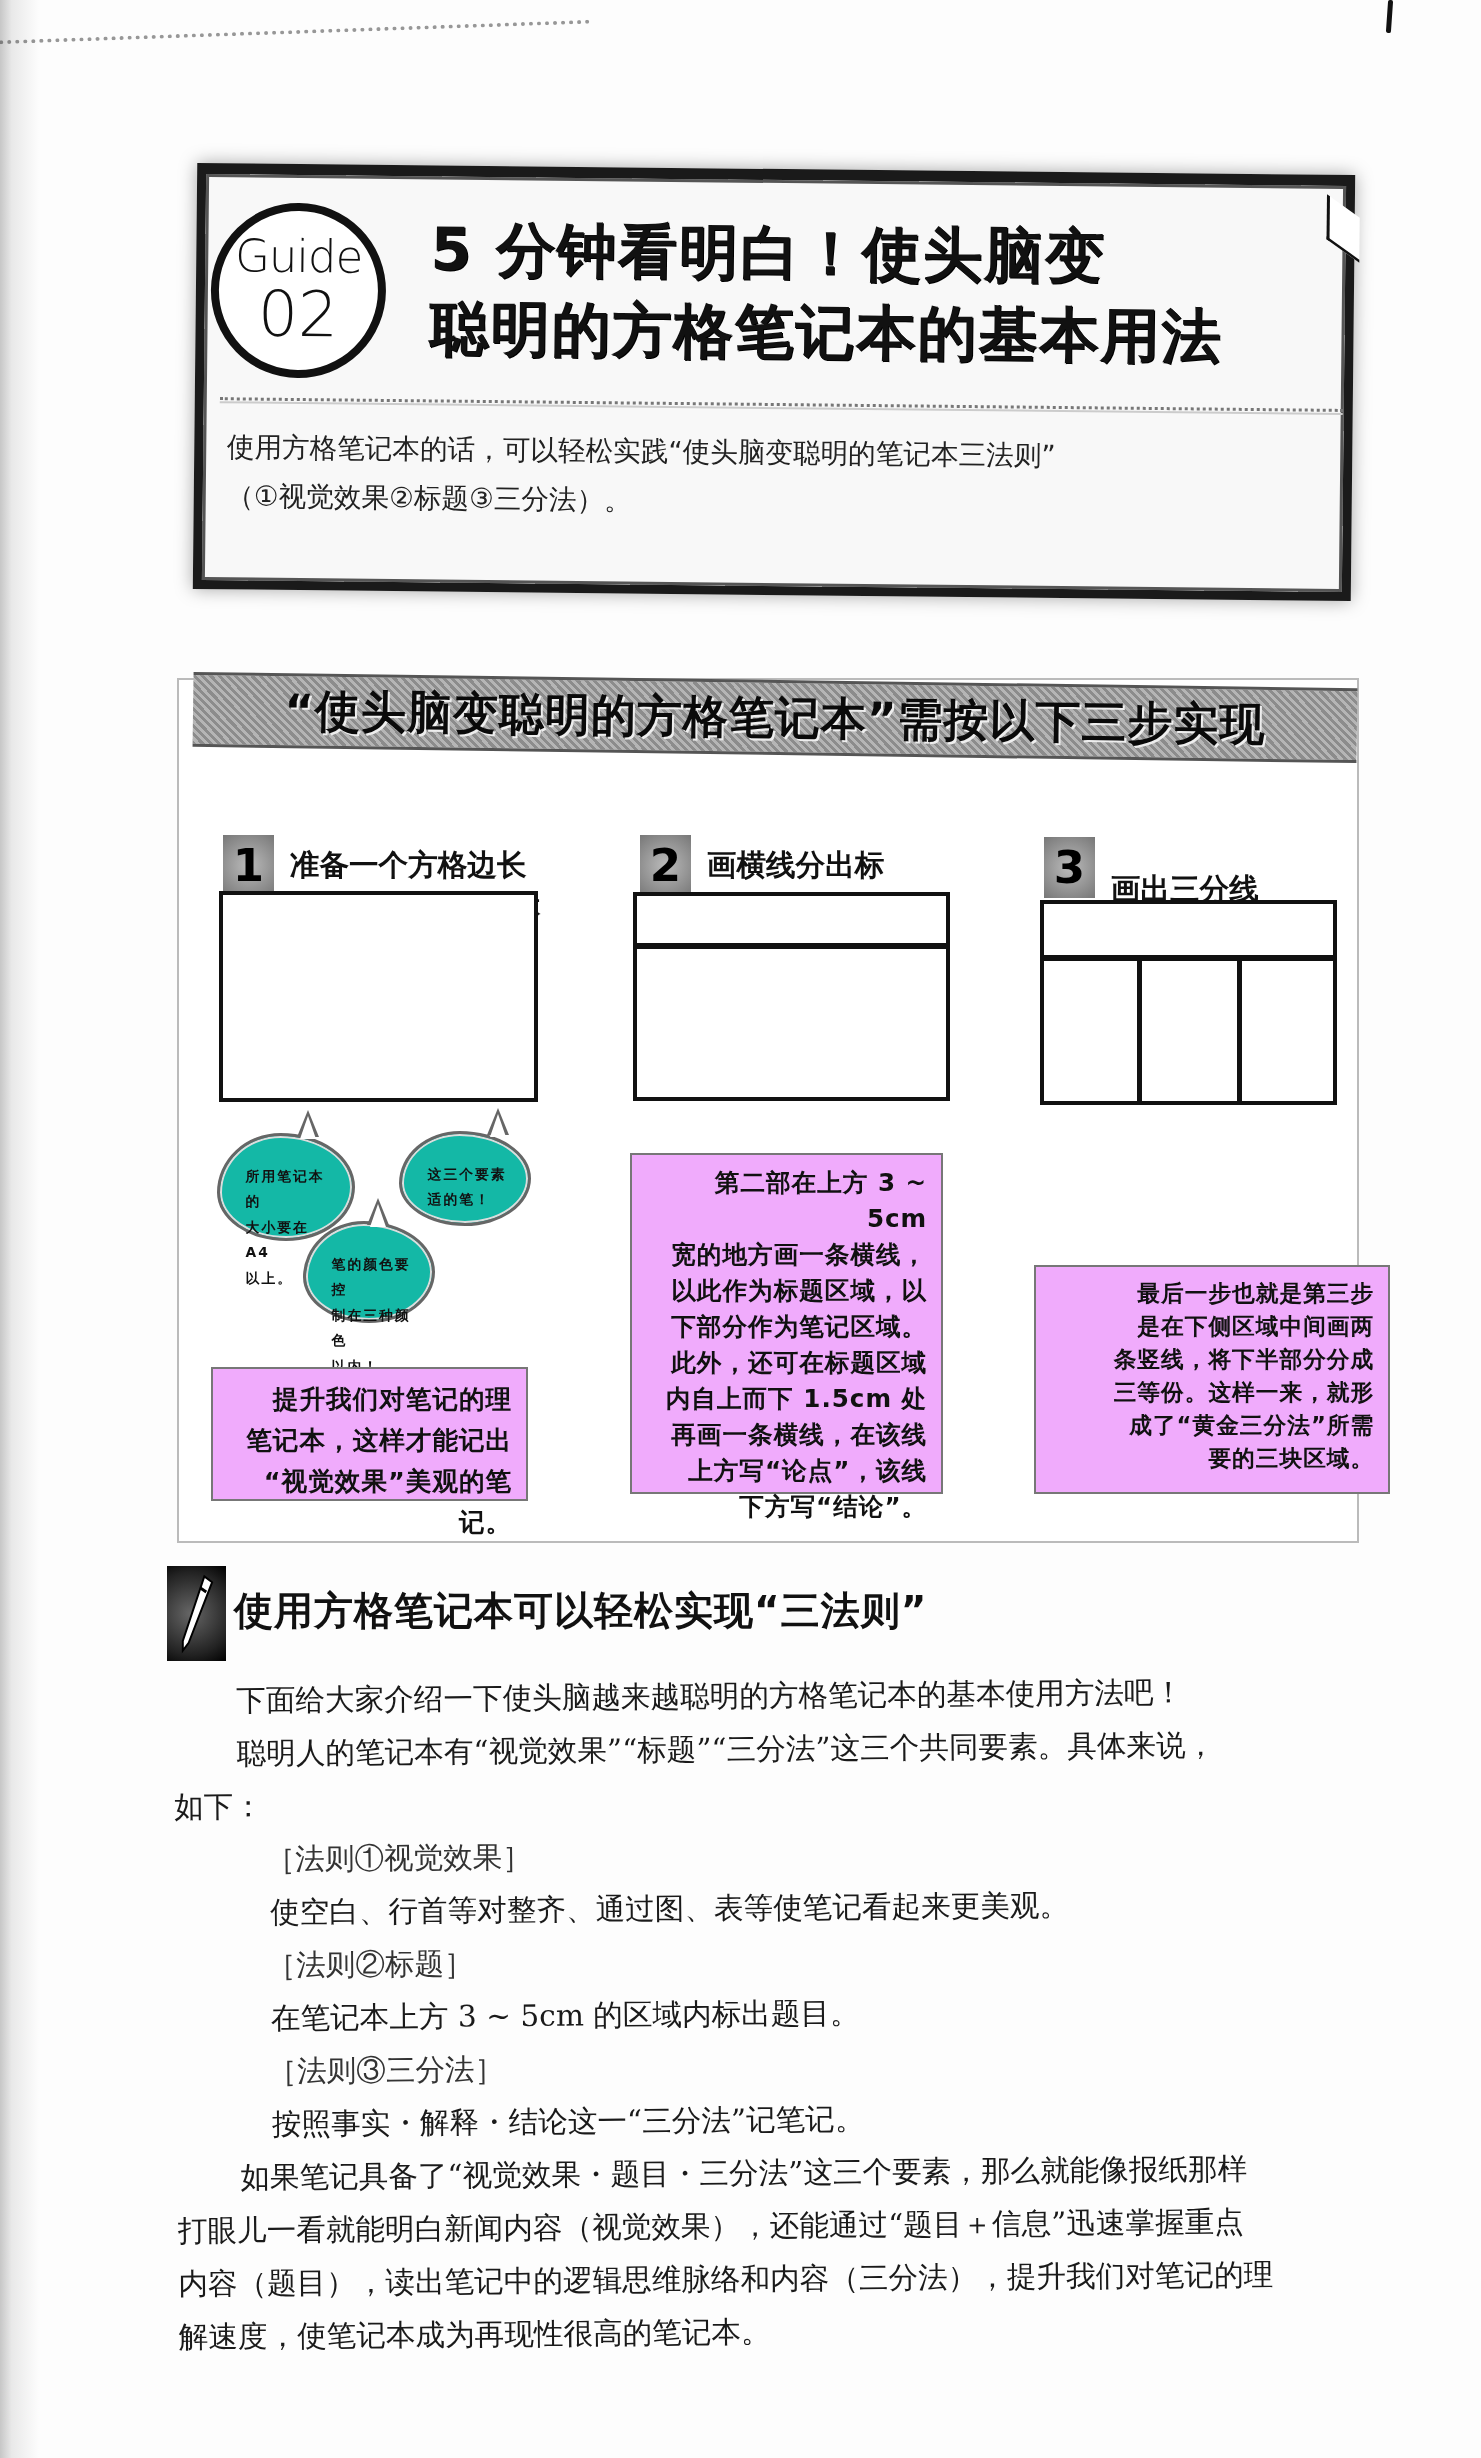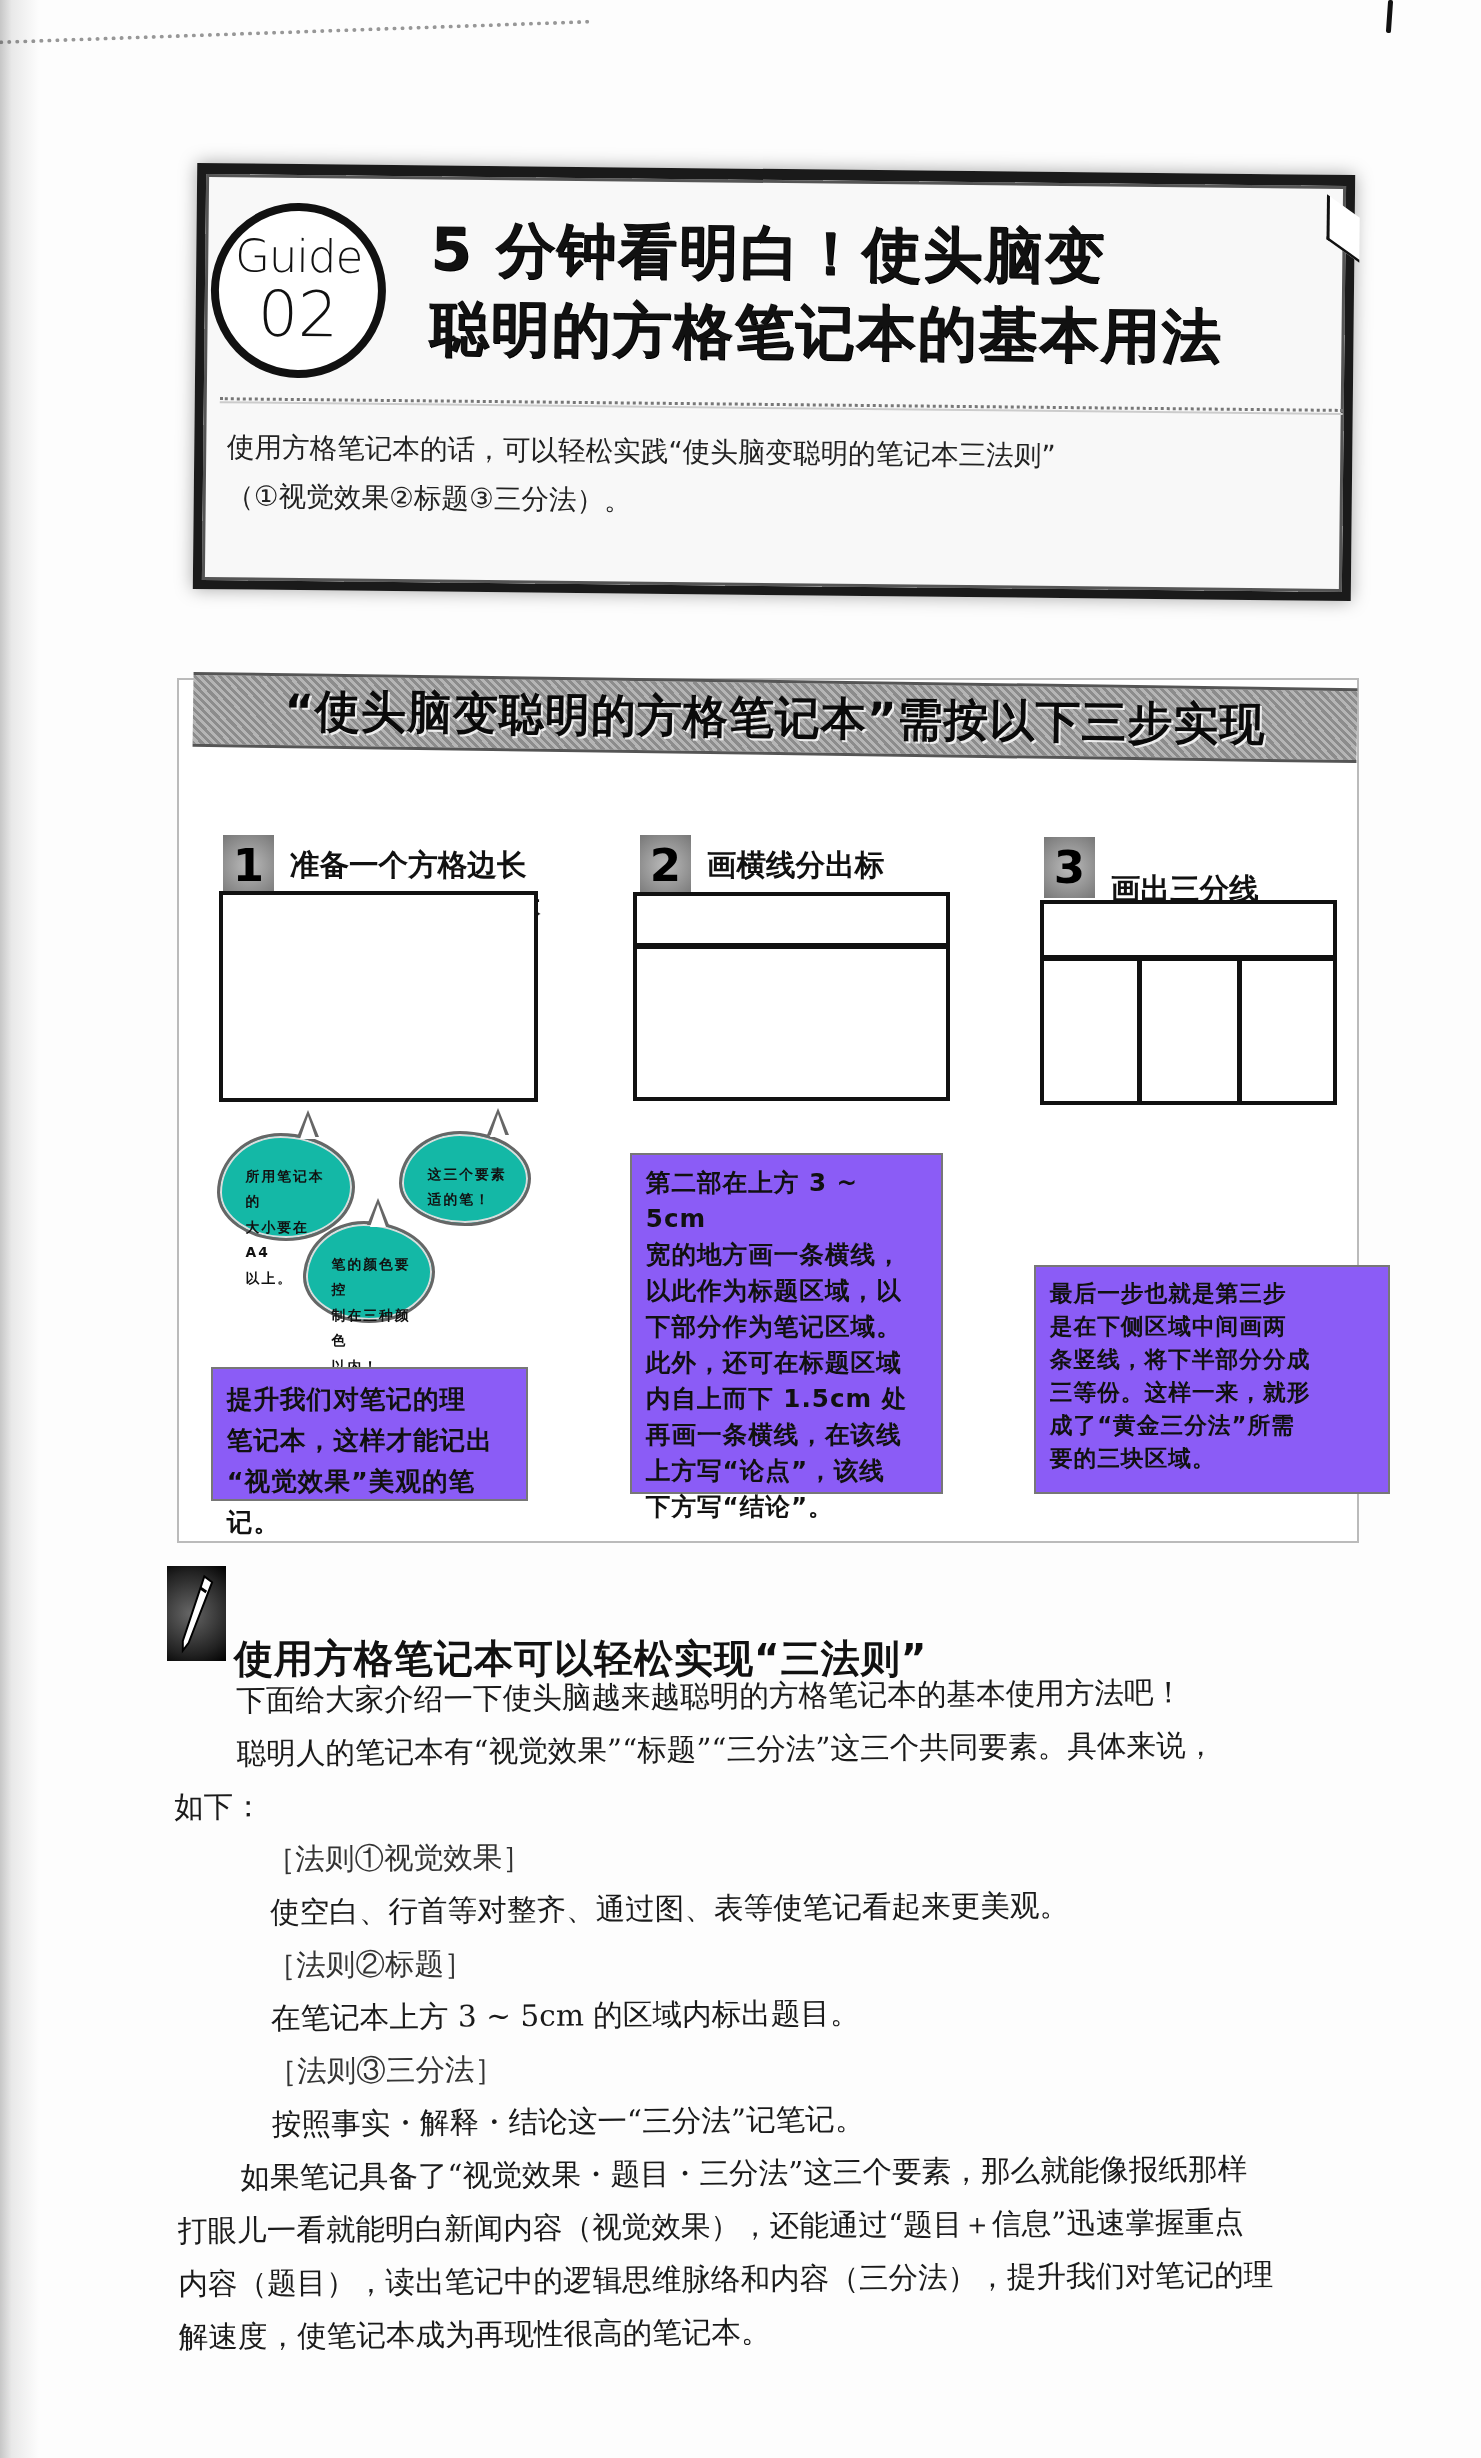--- a/index.html
+++ b/index.html
@@ -101,34 +101,35 @@
     .cloud::after {
       content: ""; position: absolute; top: -19.7px; width: 0; height: 0;
       border-left: 8.9px solid transparent; border-right: 8.9px solid transparent;
       border-bottom: 23.6px solid #fff;
     }
     .cloud.c1::before { left: 77px; } .cloud.c1::after { left: 80px; }
     .cloud.c2::before { left: 85px; } .cloud.c2::after { left: 88px; }
     .cloud.c3::before { left: 61px; } .cloud.c3::after { left: 64px; }
 
     .note {
-      position: absolute; border: 2px solid #777; background: #8b5cf6;
+      position: absolute; border: 2px solid #777; background: #f0abfc;
       font-size: 25.6px; font-weight: 900; line-height: 41px; padding: 9.9px 13.8px;
       letter-spacing: 1px;
+      text-align: right;
     }
 
     
     .pen-icon {
       position: absolute; left: 167px; top: 1566px; width: 59px; height: 95px;
       background: radial-gradient(circle at 40% 50%, #666 0%, #222 70%, #000 100%);
       display: flex; align-items: center; justify-content: center;
     }
     .pen-icon svg { width: 43px; height: 83px; }
     .section-title {
-      position: absolute; left: 234px; top: 1632px;
+      position: absolute; left: 234px; top: 1584px;
       font-size: 39px; font-weight: 900; letter-spacing: 1px;
     }
     .body-text {
       position: absolute; left: 173px; top: 1675px; width: 1192px;
       font-family: "DejaVu Serif", serif; font-size: 29.6px; line-height: 53px; color: #1a1a1a;
       transform: rotate(-0.5deg); transform-origin: left top;
     }
     .body-text p { margin: 0; }
     .body-text .indent { padding-left: 63px; }
     .body-text .sub { padding-left: 95px; }

